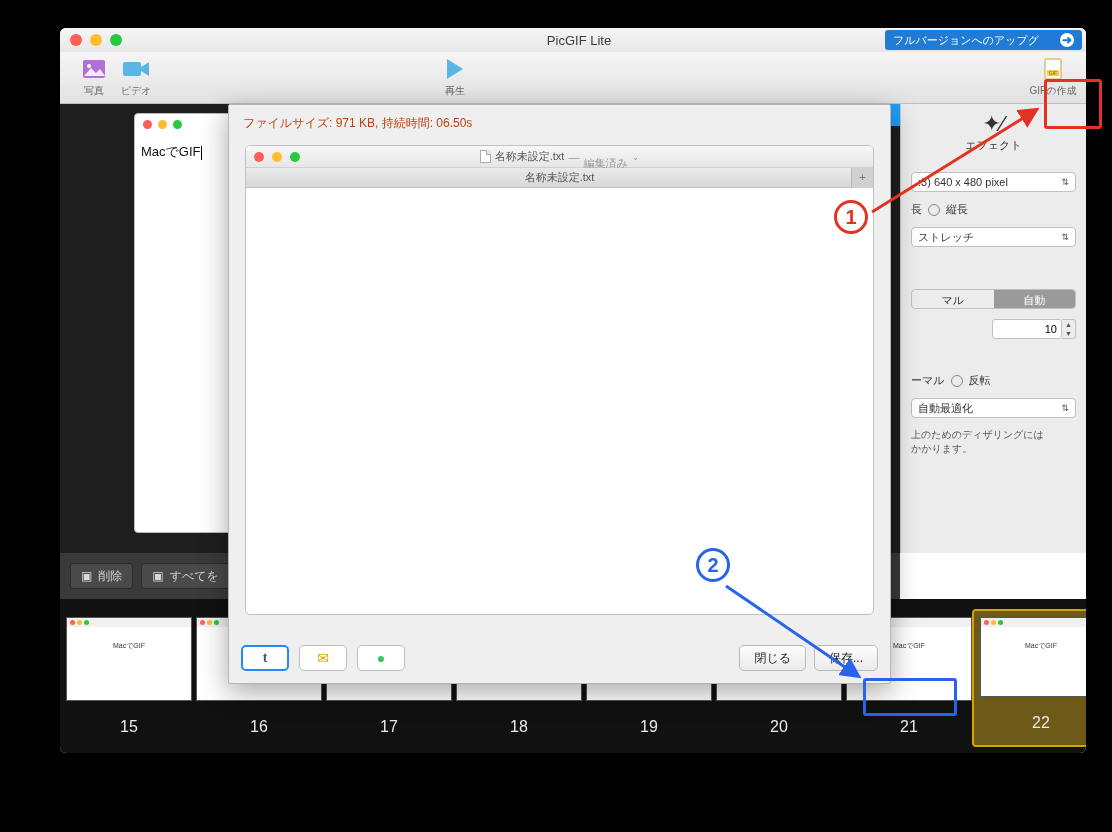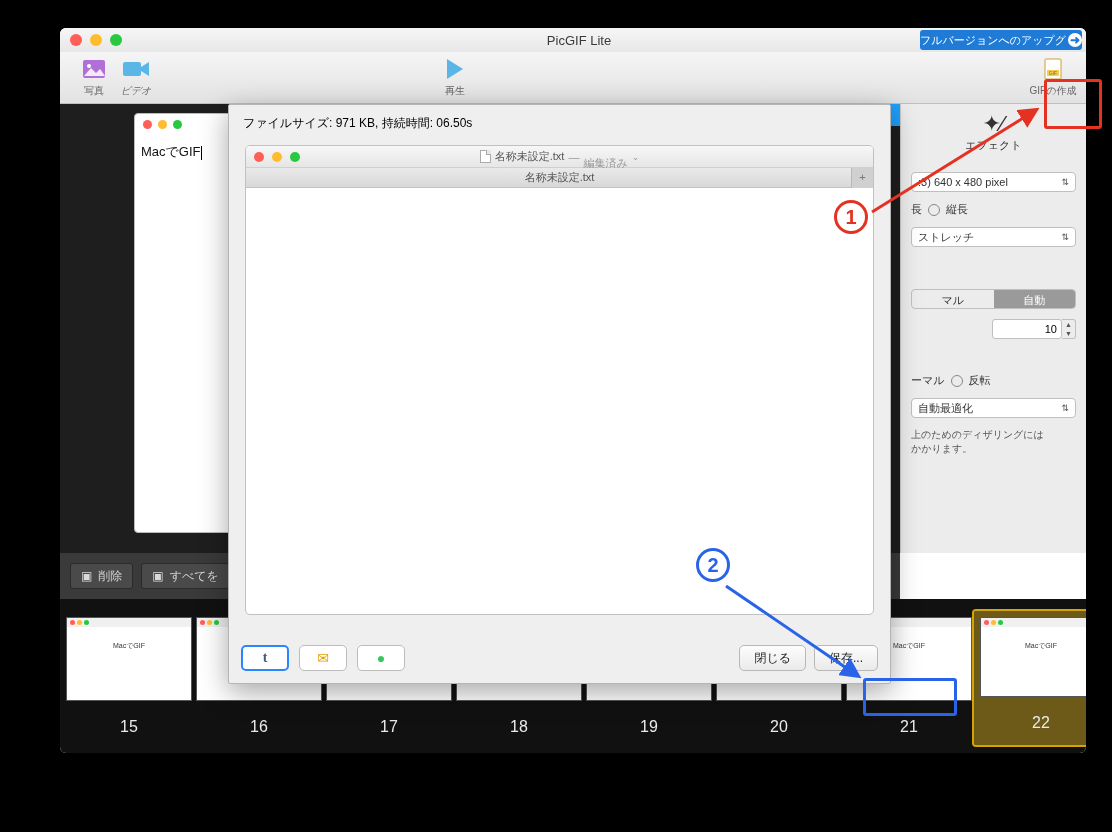--- a/index.html
+++ b/index.html
@@ -5,29 +5,29 @@
   * { box-sizing: border-box; margin: 0; padding: 0; font-family: -apple-system, "Helvetica Neue", Arial, sans-serif; }
   body { background: #000; width: 1112px; height: 832px; position: relative; overflow: hidden; }
 
   .main-window { position: absolute; top: 28px; left: 60px; width: 1026px; height: 725px; background: #fff; border-radius: 6px; box-shadow: 0 6px 30px rgba(0,0,0,.5); overflow: hidden; }
 
   .titlebar { height: 24px; background: linear-gradient(#f6f6f6,#e7e7e7); display:flex; align-items:center; position:relative; }
   .traffic { display:flex; gap:8px; padding-left:10px; }
   .dot { width:12px; height:12px; border-radius:50%; }
   .dot.r{background:#ff5f57;} .dot.y{background:#febc2e;} .dot.g{background:#28c840;}
   .title-center { position:absolute; left:12px; right:0; text-align:center; font-size:13px; color:#3a3a3a;}
-  .upgrade-btn { position:absolute; right:4px; top:2px; height:20px; background:#1f7bd6; color:#fff; font-size:11px; border-radius:3px; display:flex; align-items:center; padding:0 0; gap:2px;}
+  .upgrade-btn { position:absolute; right:4px; top:2px; height:20px; background:#1f7bd6; color:#fff; font-size:11px; border-radius:3px; display:flex; align-items:center; padding:0 8px; gap:21px;}
   .upgrade-btn .arrow{width:14px;height:14px;border-radius:50%;background:#fff;color:#1f7bd6;display:flex;align-items:center;justify-content:center;font-size:12px;font-weight:bold;}
 
   .toolbar { height: 52px; background: linear-gradient(#f5f5f5,#e2e2e2); border-bottom:1px solid #bfbfbf; position:relative; }
   .tb-item { position:absolute; top:4px; text-align:center; font-size:10px; color:#666; }
   .tb-item .ico { height:26px; display:flex; align-items:center; justify-content:center; }
   .tb-item .lbl { margin-top:2px; }
   .tb-photo { left: 16px; width:36px; }
-  .tb-video { left: 58px; width:36px;font-style:italic; }
+  .tb-video { left: 58px; width:36px; }
   .tb-play  { left: 370px; width:50px; }
   .tb-make  { right: 8px; width:50px; }
 
   .content-area { position:absolute; top:76px; left:0; right:0; bottom:200px; background:#1e1e1e; }
 
   
   .left-editor { position:absolute; top:9px; left:74px; width:132px; height:420px; background:#fff; border:1px solid #bbb; border-radius:4px; }
   .left-editor .mini-traffic{display:flex;gap:6px;padding:6px 8px;}
   .left-editor .mini-traffic .d{width:9px;height:9px;border-radius:50%;}
   .left-editor .txt{padding:8px 6px;font-size:13px;color:#111;}
@@ -57,21 +57,21 @@
   .frame .thumb{width:126px;height:84px;background:#fff;border:1px solid #555;position:relative;}
   .frame .thumb .tbar{height:9px;background:#f0f0f0;display:flex;align-items:center;padding-left:3px;gap:2px;}
   .frame .thumb .tbar .td{width:5px;height:5px;border-radius:50%;}
   .frame .thumb .txt2{font-size:7px;color:#333;padding:14px 3px 0;}
   .frame .num{color:#eaeaea;font-size:16px;margin-top:17px;}
   .frame.selected{background:#6e5a18;padding:6px;margin-top:-6px;margin-left:-2px;margin-right:-2px;width:134px;outline:2px solid #d6a400;border-radius:2px;}
   .frame.selected .thumb{width:122px;height:80px;}
 
   
   .sheet { position:absolute; top:104px; left:228px; width:663px; height:580px; background:#efefef; border:1px solid #b5b5b5; border-radius:2px; box-shadow:0 8px 28px rgba(0,0,0,.35); }
-  .sheet .info{font-size:12px;padding:10px 14px;color:#000000;}
+  .sheet .info{font-size:12px;padding:10px 14px;color:#c2410c;}
   .sheet-edit{position:absolute;top:40px;left:16px;right:16px;height:470px;background:#fff;border:1px solid #c1c1c1;border-radius:5px;overflow:hidden;}
   .sheet-edit .se-title{height:22px;background:linear-gradient(#f7f7f7,#e6e6e6);border-bottom:1px solid #d0d0d0;display:flex;align-items:center;position:relative;}
   .sheet-edit .se-title .traffic{padding-left:8px;}
   .sheet-edit .se-title .docname{position:absolute;left:0;right:0;text-align:center;font-size:11px;color:#555;display:flex;justify-content:center;align-items:center;gap:4px;}
   .sheet-edit .se-title .doc-ico{width:11px;height:13px;background:#fff;border:1px solid #aaa;position:relative;}
   .sheet-edit .se-title .doc-ico::after{content:"";position:absolute;top:-1px;right:-1px;width:4px;height:4px;background:#e6e6e6;border-left:1px solid #aaa;border-bottom:1px solid #aaa;}
   .sheet-edit .tabbar{height:20px;background:linear-gradient(#eaeaea,#d8d8d8);border-bottom:1px solid #c2c2c2;display:flex;align-items:center;justify-content:center;font-size:11px;color:#555;position:relative;}
   .sheet-edit .tabbar .plus{position:absolute;right:0;top:0;width:22px;height:20px;background:#d0d0d0;border-left:1px solid #b8b8b8;text-align:center;line-height:19px;color:#777;}
   .sheet-edit .body{padding:76px 16px 0;font-size:14px;color:#111;}
   .sheet-edit .body .cursor{display:inline-block;width:1px;height:16px;background:#000;vertical-align:middle;margin-left:1px;}

